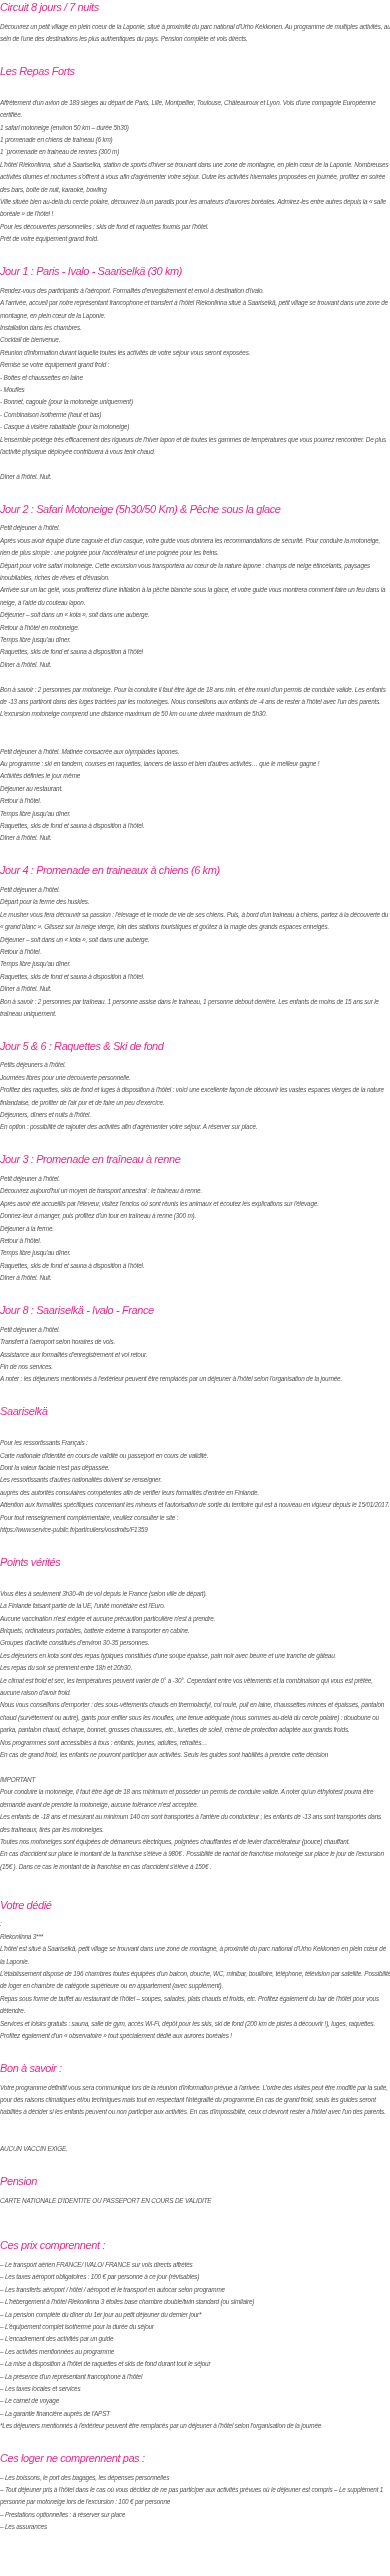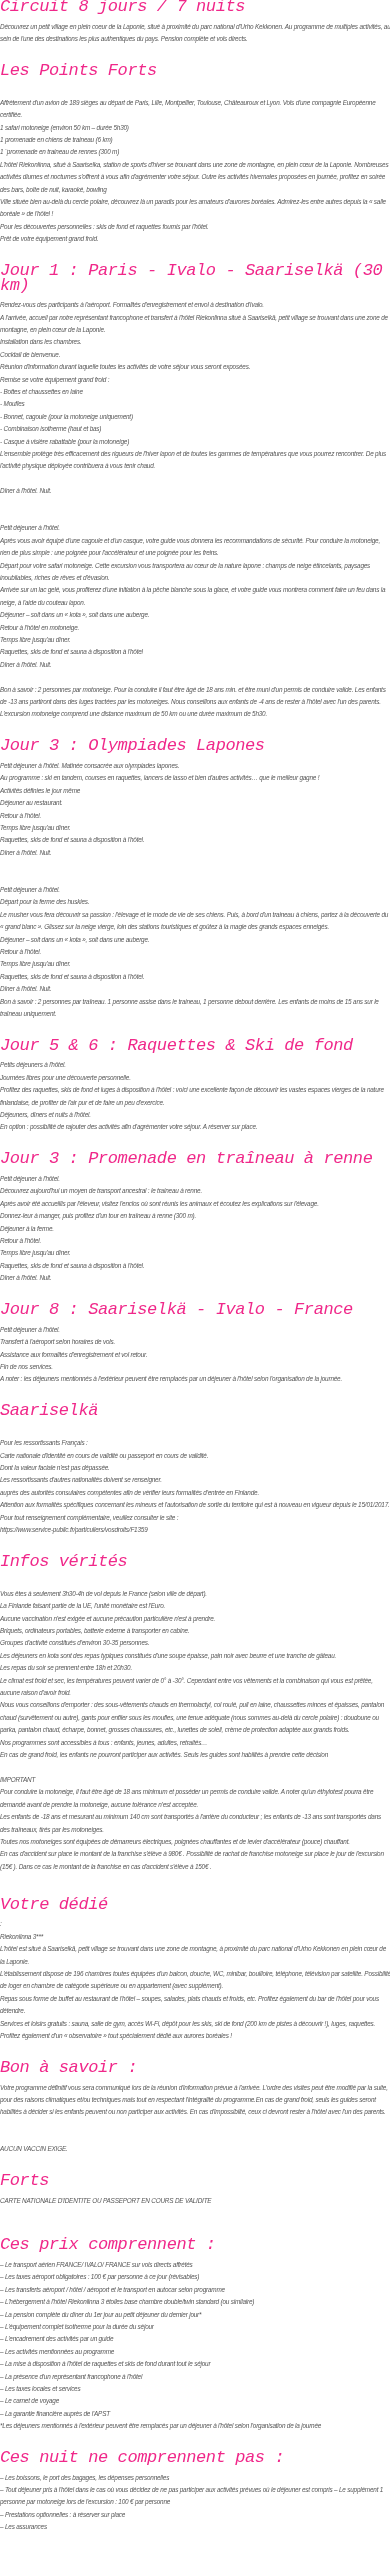--- a/index.html
+++ b/index.html
@@ -3,25 +3,25 @@
 <meta charset="utf-8">
 <style>
   html, body { margin: 0; padding: 0; background: #ffffff; }
   body {
     width: 391px;
     font-family: "Liberation Sans", sans-serif;
     color: #555555;
   }
   .page { padding: 0 0 5.2px 0; }
   h2 {
-    font-family: Liberation Mono, monospace;
+    font-family: Liberation Sans, sans-serif;
     font-style: italic;
     font-weight: normal;
     color: #f0288a;
-    font-size: 17px;
+    font-size: 11px;
     letter-spacing: -0.4px;
     margin: 0;
     line-height: 14.4px;
   }
   .line {
     font-style: italic;
     font-size: 6.4px;
     letter-spacing: -0.2px;
     line-height: 12.4px;
     margin: 0;
@@ -38,21 +38,21 @@
 <div class="page">
 
   <section class="sec">
     <h2>Circuit 8 jours / 7 nuits</h2>
     <div class="gap-s"></div>
     <p class="line">Découvrez un petit village en plein coeur de la Laponie, situé à proximité du parc national d'Urho Kekkonen. Au programme de multiples activités, au sein de l'une des destinations les plus authentiques du pays. Pension complète et vols directs.</p>
   </section>
   <div class="gap-l"></div>
 
   <section class="sec">
-    <h2>Les Points Forts</h2>
+    <h2>Les Repas Forts</h2>
     <div class="gap-l"></div>
     <div>
         <p class="line">Affrètement d'un avion de 189 sièges au départ de Paris, Lille, Montpellier, Toulouse, Châteauroux et Lyon. Vols d'une compagnie Européenne certifiée.</p>
         <p class="line">1 safari motoneige (environ 50 km – durée 5h30)</p>
         <p class="line">1 promenade en chiens de traineau (6 km)</p>
         <p class="line">1 ¨promenade en traineau de rennes (300 m)</p>
         <p class="line">L'hôtel Riekonlinna, situé à Saariselka, station de sports d'hiver se trouvant dans une zone de montagne, en plein cœur de la Laponie. Nombreuses activités diurnes et nocturnes s'offrent à vous afin d'agrémenter votre séjour. Outre les activités hivernales proposées en journée, profitez en soirée des bars, boîte de nuit, karaoké, bowling</p>
         <p class="line">Ville située bien au-delà du cercle polaire, découvrez là un paradis pour les amateurs d'aurores boréales. Admirez-les entre autres depuis la « salle boréale » de l'hôtel !</p>
         <p class="line">Pour les découvertes personnelles : skis de fond et raquettes fournis par l'hôtel.</p>
         <p class="line">Prêt de votre équipement grand froid.</p>
@@ -78,54 +78,55 @@
           <p class="line">- Casque à visière rabattable (pour la motoneige)</p>
           <p class="line">L'ensemble protège très efficacement des rigueurs de l'hiver lapon et de toutes les gammes de températures que vous pourrez rencontrer. De plus l'activité physique déployée contribuera à vous tenir chaud.</p>
         </div>
         <div class="gap-m"></div>
         <div>
           <p class="line">Dîner à l'hôtel. Nuit.</p>
         </div>
       </section>
       <div class="gap-l"></div>
       <section class="sec">
+        <h2>Jour 2 : Safari Motoneige (5h30/50 Km) &amp; Pêche sous la glace</h2>
         <div class="gap-s"></div>
         <div>
           <p class="line">Petit déjeuner à l'hôtel.</p>
           <p class="line">Après vous avoir équipé d'une cagoule et d'un casque, votre guide vous donnera les recommandations de sécurité. Pour conduire la motoneige, rien de plus simple : une poignée pour l'accélérateur et une poignée pour les freins.</p>
           <p class="line">Départ pour votre safari motoneige. Cette excursion vous transportera au cœur de la nature lapone : champs de neige étincelants, paysages inoubliables, riches de rêves et d'évasion.</p>
           <p class="line">Arrivée sur un lac gelé, vous profiterez d'une initiation à la pêche blanche sous la glace, et votre guide vous montrera comment faire un feu dans la neige, à l'aide du couteau lapon.</p>
           <p class="line">Déjeuner – soit dans un « kota », soit dans une auberge.</p>
           <p class="line">Retour à l'hôtel en motoneige.</p>
           <p class="line">Temps libre jusqu'au dîner.</p>
           <p class="line">Raquettes, skis de fond et sauna à disposition à l'hôtel</p>
           <p class="line">Dîner à l'hôtel. Nuit.</p>
         </div>
         <div class="gap-m"></div>
         <div>
           <p class="line">Bon à savoir : 2 personnes par motoneige. Pour la conduire il faut être âgé de 18 ans min. et être muni d'un permis de conduire valide. Les enfants de -13 ans partiront dans des luges tractées par les motoneiges. Nous conseillons aux enfants de -4 ans de rester à l'hôtel avec l'un des parents. L'excursion motoneige comprend une distance maximum de 50 km ou une durée maximum de 5h30.</p>
         </div>
       </section>
       <div class="gap-l"></div>
       <section class="sec">
-        <h2>Jour 3 : Olympiades Lapones</h2>
         <div class="gap-s"></div>
         <div>
           <p class="line">Petit déjeuner à l'hôtel. Matinée consacrée aux olympiades lapones.</p>
           <p class="line">Au programme : ski en tandem, courses en raquettes, lancers de lasso et bien d'autres activités… que le meilleur gagne !</p>
           <p class="line">Activités définies le jour même</p>
           <p class="line">Déjeuner au restaurant.</p>
           <p class="line">Retour à l'hôtel.</p>
           <p class="line">Temps libre jusqu'au dîner.</p>
           <p class="line">Raquettes, skis de fond et sauna à disposition à l'hôtel.</p>
           <p class="line">Dîner à l'hôtel. Nuit.</p>
         </div>
       </section>
       <div class="gap-l"></div>
       <section class="sec">
+        <h2>Jour 4 : Promenade en traineaux à chiens (6 km)</h2>
         <div class="gap-s"></div>
         <div>
           <p class="line">Petit déjeuner à l'hôtel.</p>
           <p class="line">Départ pour la ferme des huskies.</p>
           <p class="line">Le musher vous fera découvrir sa passion : l'élevage et le mode de vie de ses chiens. Puis, à bord d'un traineau à chiens, partez à la découverte du « grand blanc ». Glissez sur la neige vierge, loin des stations touristiques et goûtez à la magie des grands espaces enneigés.</p>
           <p class="line">Déjeuner – soit dans un « kota », soit dans une auberge.</p>
           <p class="line">Retour à l'hôtel.</p>
           <p class="line">Temps libre jusqu'au dîner.</p>
           <p class="line">Raquettes, skis de fond et sauna à disposition à l'hôtel.</p>
           <p class="line">Dîner à l'hôtel. Nuit.</p>
@@ -185,21 +186,21 @@
         <p class="line">Les ressortissants d'autres nationalités doivent se renseigner.</p>
         <p class="line">auprès des autorités consulaires compétentes afin de vérifier leurs formalités d'entrée en Finlande.</p>
         <p class="line">Attention aux formalités spécifiques concernant les mineurs et l'autorisation de sortie du territoire qui est à nouveau en vigueur depuis le 15/01/2017.</p>
         <p class="line">Pour tout renseignement complémentaire, veuillez consulter le site :</p>
         <p class="line">https://www.service-public.fr/particuliers/vosdroits/F1359</p>
       </div>
   </section>
   <div class="gap-l"></div>
 
   <section class="sec">
-    <h2>Infos vérités</h2>
+    <h2>Points vérités</h2>
     <div class="gap-l"></div>
     <div>
         <p class="line">Vous êtes à seulement 3h30-4h de vol depuis le France (selon ville de départ).</p>
         <p class="line">La Finlande faisant partie de la UE, l'unité monétaire est l'Euro.</p>
         <p class="line">Aucune vaccination n'est exigée et aucune précaution particulière n'est à prendre.</p>
         <p class="line">Briquets, ordinateurs portables, batterie externe à transporter en cabine.</p>
         <p class="line">Groupes d'activité constitués d'environ 30-35 personnes.</p>
         <p class="line">Les déjeuners en kota sont des repas typiques constitués d'une soupe épaisse, pain noir avec beurre et une tranche de gâteau.</p>
         <p class="line">Les repas du soir se prennent entre 18h et 20h30.</p>
         <p class="line">Le climat est froid et sec, les températures peuvent varier de 0° à -30°. Cependant entre vos vêtements et la combinaison qui vous est prêtée, aucune raison d'avoir froid.</p>
@@ -240,21 +241,21 @@
   </section>
   <div class="gap-l"></div>
 
   <section class="sec">
     <div class="gap-s"></div>
     <p class="line upper">AUCUN VACCIN EXIGE.</p>
   </section>
   <div class="gap-l"></div>
 
   <section class="sec">
-    <h2>Forts</h2>
+    <h2>Pension</h2>
     <div class="gap-s"></div>
     <p class="line upper">CARTE NATIONALE D'IDENTITE OU PASSEPORT EN COURS DE VALIDITE</p>
   </section>
   <div class="gap-l"></div>
   <div class="gap-m"></div>
 
   <section class="sec">
     <h2>Ces prix comprennent :</h2>
     <div class="gap-s"></div>
     <div>
@@ -270,21 +271,21 @@
         <p class="line">– La présence d'un représentant francophone à l'hôtel</p>
         <p class="line">– Les taxes locales et services</p>
         <p class="line">– Le carnet de voyage</p>
         <p class="line">– La garantie financière auprès de l'APST</p>
         <p class="line">*Les déjeuners mentionnés à l'extérieur peuvent être remplacés par un déjeuner à l'hôtel selon l'organisation de la journée</p>
       </div>
   </section>
   <div class="gap-l"></div>
 
   <section class="sec">
-    <h2>Ces nuit ne comprennent pas :</h2>
+    <h2>Ces loger ne comprennent pas :</h2>
     <div class="gap-s"></div>
     <div>
         <p class="line">– Les boissons, le port des bagages, les dépenses personnelles</p>
         <p class="line">– Tout déjeuner pris à l'hôtel dans le cas où vous décidez de ne pas participer aux activités prévues où le déjeuner est compris – Le supplément 1 personne par motoneige lors de l'excursion : 100 € par personne</p>
         <p class="line">– Prestations optionnelles : à réserver sur place</p>
         <p class="line">– Les assurances</p>
       </div>
   </section>
 
 </div>

